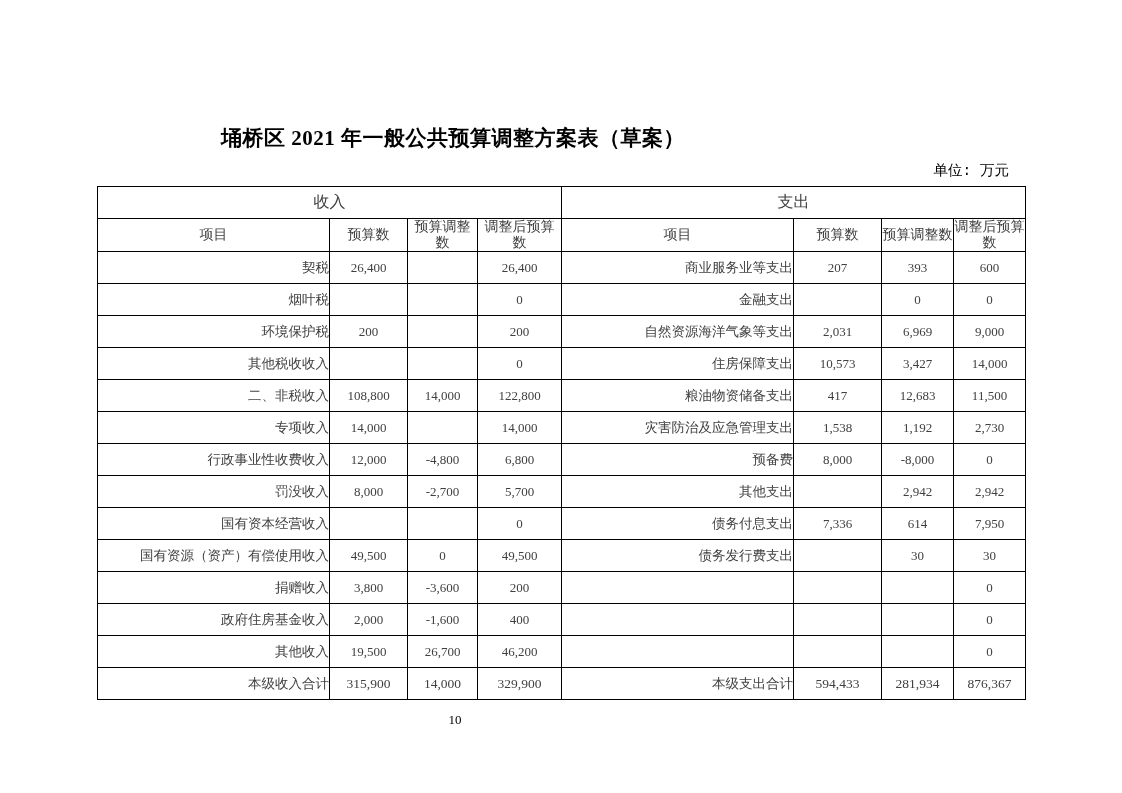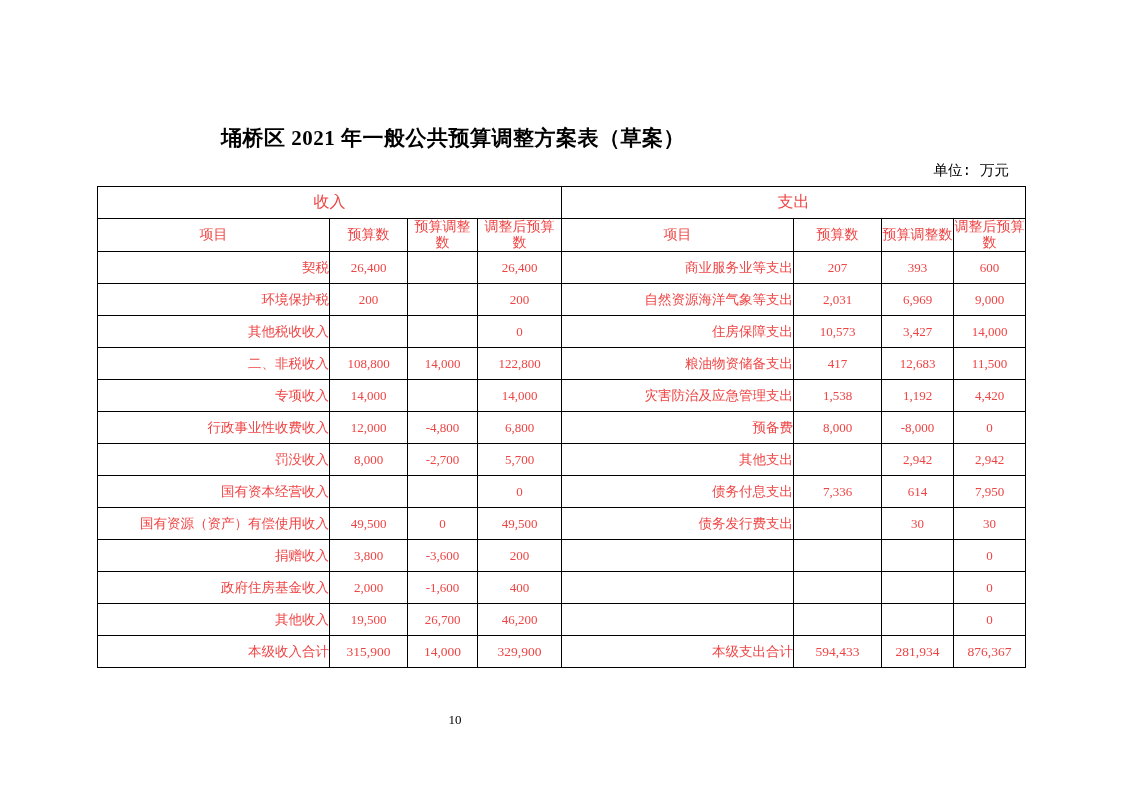--- a/index.html
+++ b/index.html
@@ -42,21 +42,21 @@
     font-family: Liberation Mono, monospace;
   }
   table.budget {
     position: absolute;
     left: 97px;
     top: 186px;
     width: 928px;
     border-collapse: collapse;
     table-layout: fixed;
     font-size: 13.5px;
-    color: #ef4444;
+    color: #404040;
   }
   table.budget td, table.budget th {
     border: 1px solid #000;
     padding: 0;
     height: 31px;
     font-weight: normal;
     vertical-align: middle;
   }
   .grp-head {
     text-align: center;
@@ -146,20 +146,30 @@
           <td class="item-cell indent">契税</td>
           <td class="num">26,400</td>
           <td class="num"></td>
           <td class="num">26,400</td>
           <td class="item-cell">商业服务业等支出</td>
           <td class="num">207</td>
           <td class="num">393</td>
           <td class="num">600</td>
         </tr>
         <tr>
+          <td class="item-cell indent">烟叶税</td>
+          <td class="num"></td>
+          <td class="num"></td>
+          <td class="num">0</td>
+          <td class="item-cell">金融支出</td>
+          <td class="num"></td>
+          <td class="num">0</td>
+          <td class="num">0</td>
+        </tr>
+        <tr>
           <td class="item-cell indent">环境保护税</td>
           <td class="num">200</td>
           <td class="num"></td>
           <td class="num">200</td>
           <td class="item-cell">自然资源海洋气象等支出</td>
           <td class="num">2,031</td>
           <td class="num">6,969</td>
           <td class="num">9,000</td>
         </tr>
         <tr>
@@ -183,21 +193,21 @@
           <td class="num">11,500</td>
         </tr>
         <tr>
           <td class="item-cell indent">专项收入</td>
           <td class="num">14,000</td>
           <td class="num"></td>
           <td class="num">14,000</td>
           <td class="item-cell">灾害防治及应急管理支出</td>
           <td class="num">1,538</td>
           <td class="num">1,192</td>
-          <td class="num">4,420</td>
+          <td class="num">2,730</td>
         </tr>
         <tr>
           <td class="item-cell indent">行政事业性收费收入</td>
           <td class="num">12,000</td>
           <td class="num">-4,800</td>
           <td class="num">6,800</td>
           <td class="item-cell">预备费</td>
           <td class="num">8,000</td>
           <td class="num">-8,000</td>
           <td class="num">0</td>

